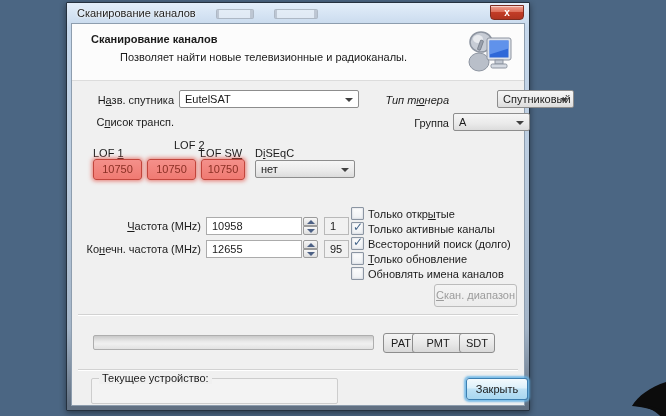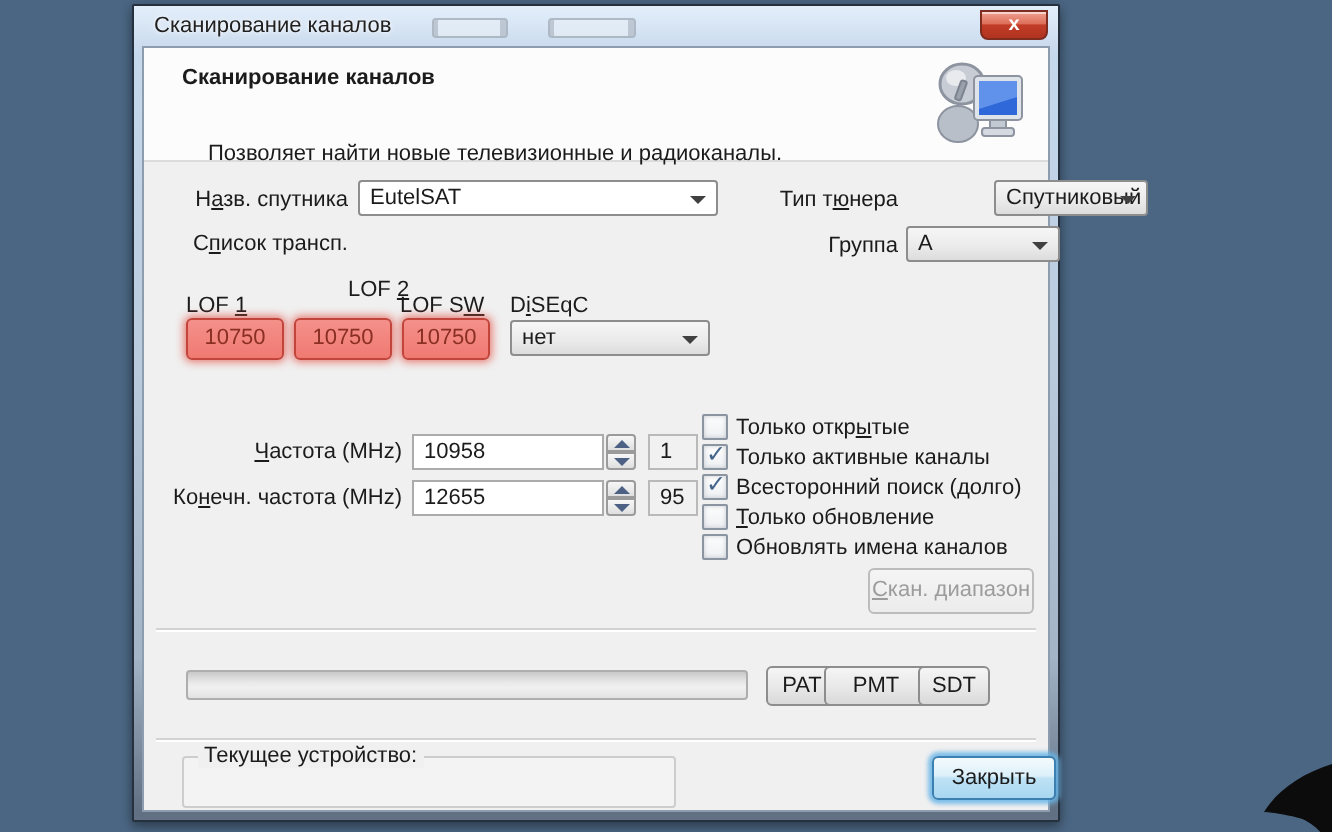--- a/index.html
+++ b/index.html
@@ -47,21 +47,21 @@
   
   .content {
     position:absolute; left:4px; right:4px; top:20px; bottom:4px;
     background:#f0f0f0; border:1px solid #8d9dae;
   }
   .hdr {
     position:absolute; left:0; right:0; top:0; height:57px;
     background:#fcfcfc; border-bottom:1px solid #dcdcdc;
   }
   .hdr-title { position:absolute; left:19px; top:9px; font-weight:bold; }
-  .hdr-sub   { position:absolute; left:32px; top:27px;margin-top:20px; }
+  .hdr-sub   { position:absolute; left:48px; top:27px; }
   .hdr-icon  { position:absolute; right:9px; top:5px; width:50px; height:47px; }
 
   .lbl { position:absolute; white-space:nowrap; }
   .r   { text-align:right; }
   .ac  { text-decoration:underline; }
 
   
   .combo {
     position:absolute; height:18px; border:1px solid #8d8d8d; border-radius:2px;
     background: linear-gradient(180deg,#f6f6f6,#eaeaea 60%,#dcdcdc);
@@ -82,21 +82,21 @@
   .combo.red .arr { border-top-color:#7c241b; top:8px; }
 
   #combo-satellite { left:107px; top:66px; width:180px; }
   #combo-transp    { left:107px; top:87px; width:180px; }
   #combo-tuner     { left:381px; top:66px; width:77px;margin-left:44px; }
   #combo-group     { left:381px; top:89px; width:77px; }
   #combo-diseqc    { left:183px; top:136px; width:100px; }
 
   #lbl-satellite { left:10px;  top:70px; width:92px; }
   #lbl-transp    { left:10px;  top:92px; width:92px; }
-  #lbl-tuner     { left:290px; top:70px; width:87px; }
+  #lbl-tuner     { left:290px; top:70px; width:87px;font-style:italic; }
   #lbl-group     { left:290px; top:93px; width:87px; }
 
   
   #lbl-lof1   { left:21px;  top:123px; }
   #lbl-lof2   { left:75px;  top:115px;margin-left:27px; }
   #lbl-lofsw  { left:128px; top:123px; }
   #lbl-diseqc { left:183px; top:123px; }
   .loffield {
     position:absolute; top:135px; height:21px; width:49px;
     border:1px solid #c2453c; border-radius:3px;

